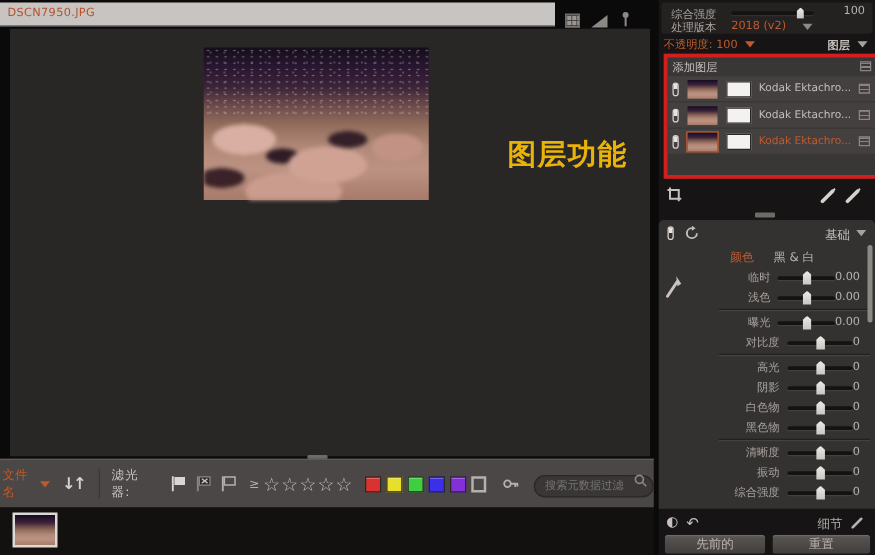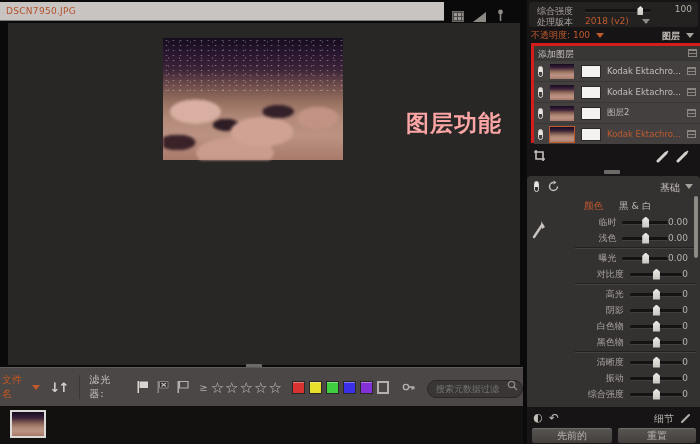--- a/index.html
+++ b/index.html
@@ -28,21 +28,21 @@
       background-size:7px 5px,11px 8px;}
   .photo::after{content:"";position:absolute;inset:28% 0 0 0;filter:blur(1.5px);
       background:
        radial-gradient(ellipse 42px 20px at 18% 45%,#d8afa2 0 60%,transparent 61%),
        radial-gradient(ellipse 52px 24px at 55% 68%,#cfa294 0 60%,transparent 61%),
        radial-gradient(ellipse 34px 18px at 86% 52%,#c29384 0 60%,transparent 61%),
        radial-gradient(ellipse 64px 26px at 40% 92%,#c99c8e 0 60%,transparent 61%),
        radial-gradient(ellipse 30px 13px at 8% 80%,#3a2228 0 60%,transparent 61%),
        radial-gradient(ellipse 26px 11px at 64% 45%,#342028 0 60%,transparent 61%),
        radial-gradient(ellipse 22px 10px at 35% 60%,#2e1c24 0 60%,transparent 61%);}
-  .annotation{position:absolute;left:398px;top:85px;font-size:23px;font-weight:bold;color:#fca5a5;
+  .annotation{position:absolute;left:398px;top:85px;font-size:23px;font-weight:bold;color:#eab308;
               letter-spacing:1px;}
   .grip{position:absolute;width:16px;height:4px;background:#6e6a68;border-radius:1px;}
 
   
   .filterbar{position:absolute;left:0;top:367px;width:523px;height:39px;background:#4b4746;
              border-top:1px solid #5e5a58;display:flex;align-items:center;}
   .sortname{margin-left:2px;font-size:10px;color:#c4581f;}
   .caret{width:0;height:0;border-left:4px solid transparent;border-right:4px solid transparent;
          border-top:5px solid #a8a29d;display:inline-block;margin-left:3px;}
   .caret.orange{border-top-color:#c05a2e;}
@@ -228,27 +228,20 @@
           <span class="lname" data-interactable="false">Kodak Ektachro...</span>
           <span class="grid-ic" data-interactable="true"></span>
         </div>
         <div class="layer-row" data-interactable="true">
           <span class="eye-pill" data-interactable="true"></span>
           <span class="coral thumb" data-interactable="false"></span>
           <span class="mask" data-interactable="false"></span>
           <span class="lname" data-interactable="false">Kodak Ektachro...</span>
           <span class="grid-ic" data-interactable="true"></span>
         </div>
-        <div class="layer-row" data-interactable="true">
-          <span class="eye-pill" data-interactable="true"></span>
-          <span class="coral thumb" data-interactable="false"></span>
-          <span class="mask" data-interactable="false"></span>
-          <span class="lname" data-interactable="false">图层2</span>
-          <span class="grid-ic" data-interactable="true"></span>
-        </div>
         <div class="layer-row selected" data-interactable="true">
           <span class="eye-pill" data-interactable="true"></span>
           <span class="coral thumb sel" data-interactable="false"></span>
           <span class="mask" data-interactable="false"></span>
           <span class="lname" data-interactable="false">Kodak Ektachro...</span>
           <span class="grid-ic" data-interactable="true"></span>
         </div>
       </div>
   </div>
 

